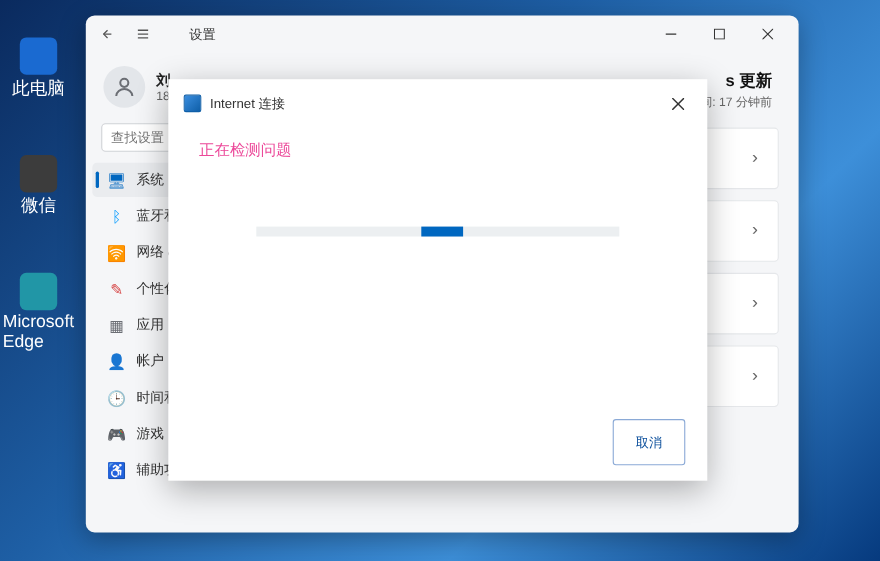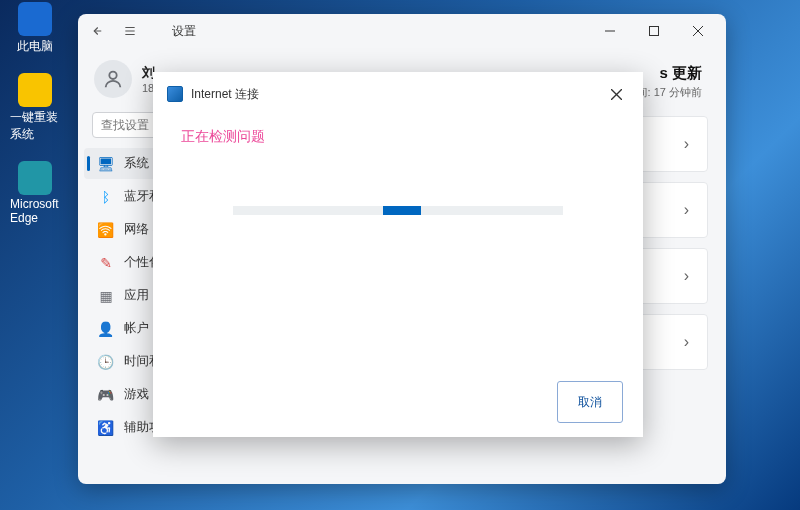--- a/index.html
+++ b/index.html
@@ -1,20 +1,20 @@
 <!DOCTYPE html>
 <html><head>
   <meta charset="utf-8">
   <style>
     * { margin: 0; padding: 0; box-sizing: border-box; font-family: "Segoe UI", "Microsoft YaHei", sans-serif; }
     body { width: 800px; height: 510px; overflow: hidden; background: linear-gradient(135deg, #0a2a5e 0%, #1e5fa5 40%, #3d8fd9 70%, #063a7e 100%); position: relative; }
 
     
     .desktop-icons { position: absolute; top: 0; left: 10px; display: flex; flex-direction: column; gap: 18px; padding-top: 2px; }
-    .dicon { width: 50px; display: flex; flex-direction: column; align-items: center; color: #fff; font-size: 12px; gap: 2px; }
+    .dicon { width: 50px; display: flex; flex-direction: column; align-items: center; color: #fff; font-size: 16px; gap: 2px; margin-top: 32px; }
     .dicon .box { width: 34px; height: 34px; border-radius: 6px; display:flex; align-items:center; justify-content:center; }
 
     
     .settings-window { position: absolute; left: 78px; top: 14px; width: 648px; height: 470px; background: #f5f6f8; border-radius: 8px; box-shadow: 0 6px 24px rgba(0,0,0,0.3); display:flex; flex-direction:column; overflow:hidden; }
     .titlebar { height: 34px; display:flex; align-items:center; padding: 0 6px; }
     .tb-left { display:flex; align-items:center; gap: 10px; }
     .tb-btn { width: 24px; height: 24px; display:flex; align-items:center; justify-content:center; color:#555; border-radius:4px; }
     .tb-title { font-size: 12px; color:#333; margin-left: 20px; }
     .tb-right { margin-left: auto; display:flex; }
     .win-ctrl { width: 44px; height: 32px; display:flex; align-items:center; justify-content:center; color:#333; }
@@ -56,22 +56,22 @@
   </style>
 </head>
 <body>
 
 <div class="desktop-icons" id="desktop-icons">
     <div class="dicon">
       <div class="box" style="background:#1a6ad1"></div>
       <span>此电脑</span>
     </div>
     <div class="dicon">
-      <div class="box" style="background:#f9c400"></div>
-      <span>一键重装系统</span>
+      <div class="box" style="background:#3c3c3c"></div>
+      <span>微信</span>
     </div>
     <div class="dicon">
       <div class="box" style="background:#2196a6"></div>
       <span>Microsoft Edge</span>
     </div>
   </div>
 
 <div class="settings-window">
   <div class="titlebar">
     <div class="tb-left">

